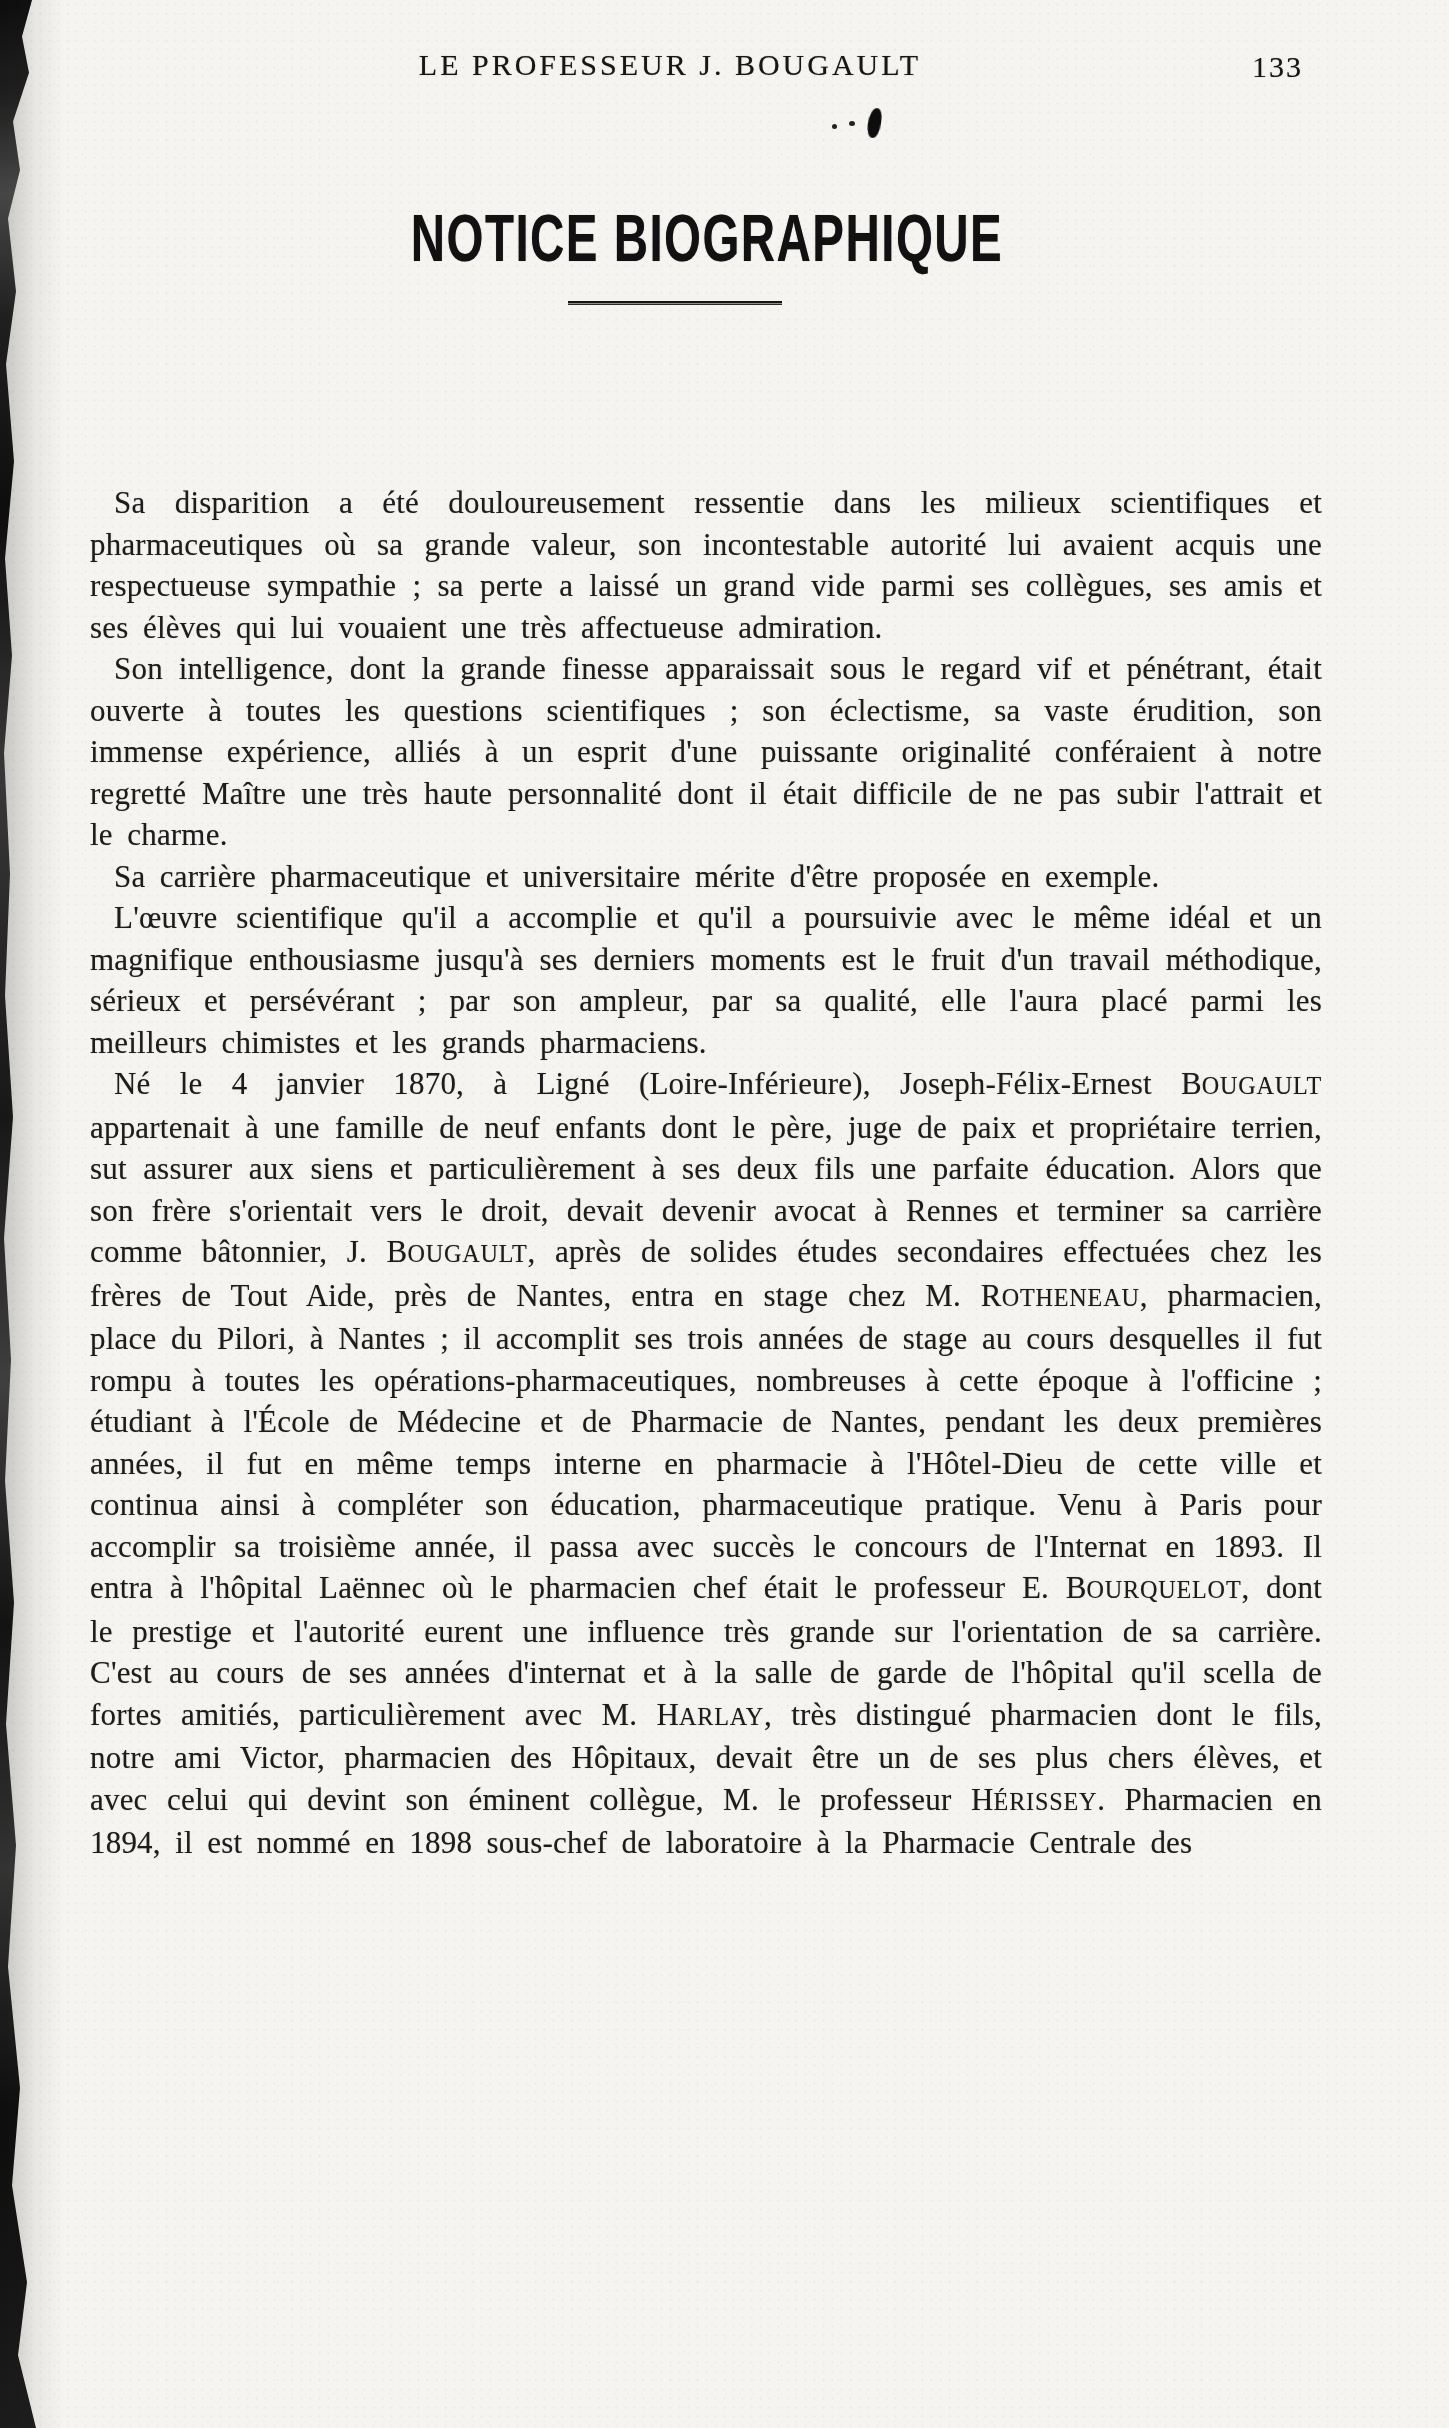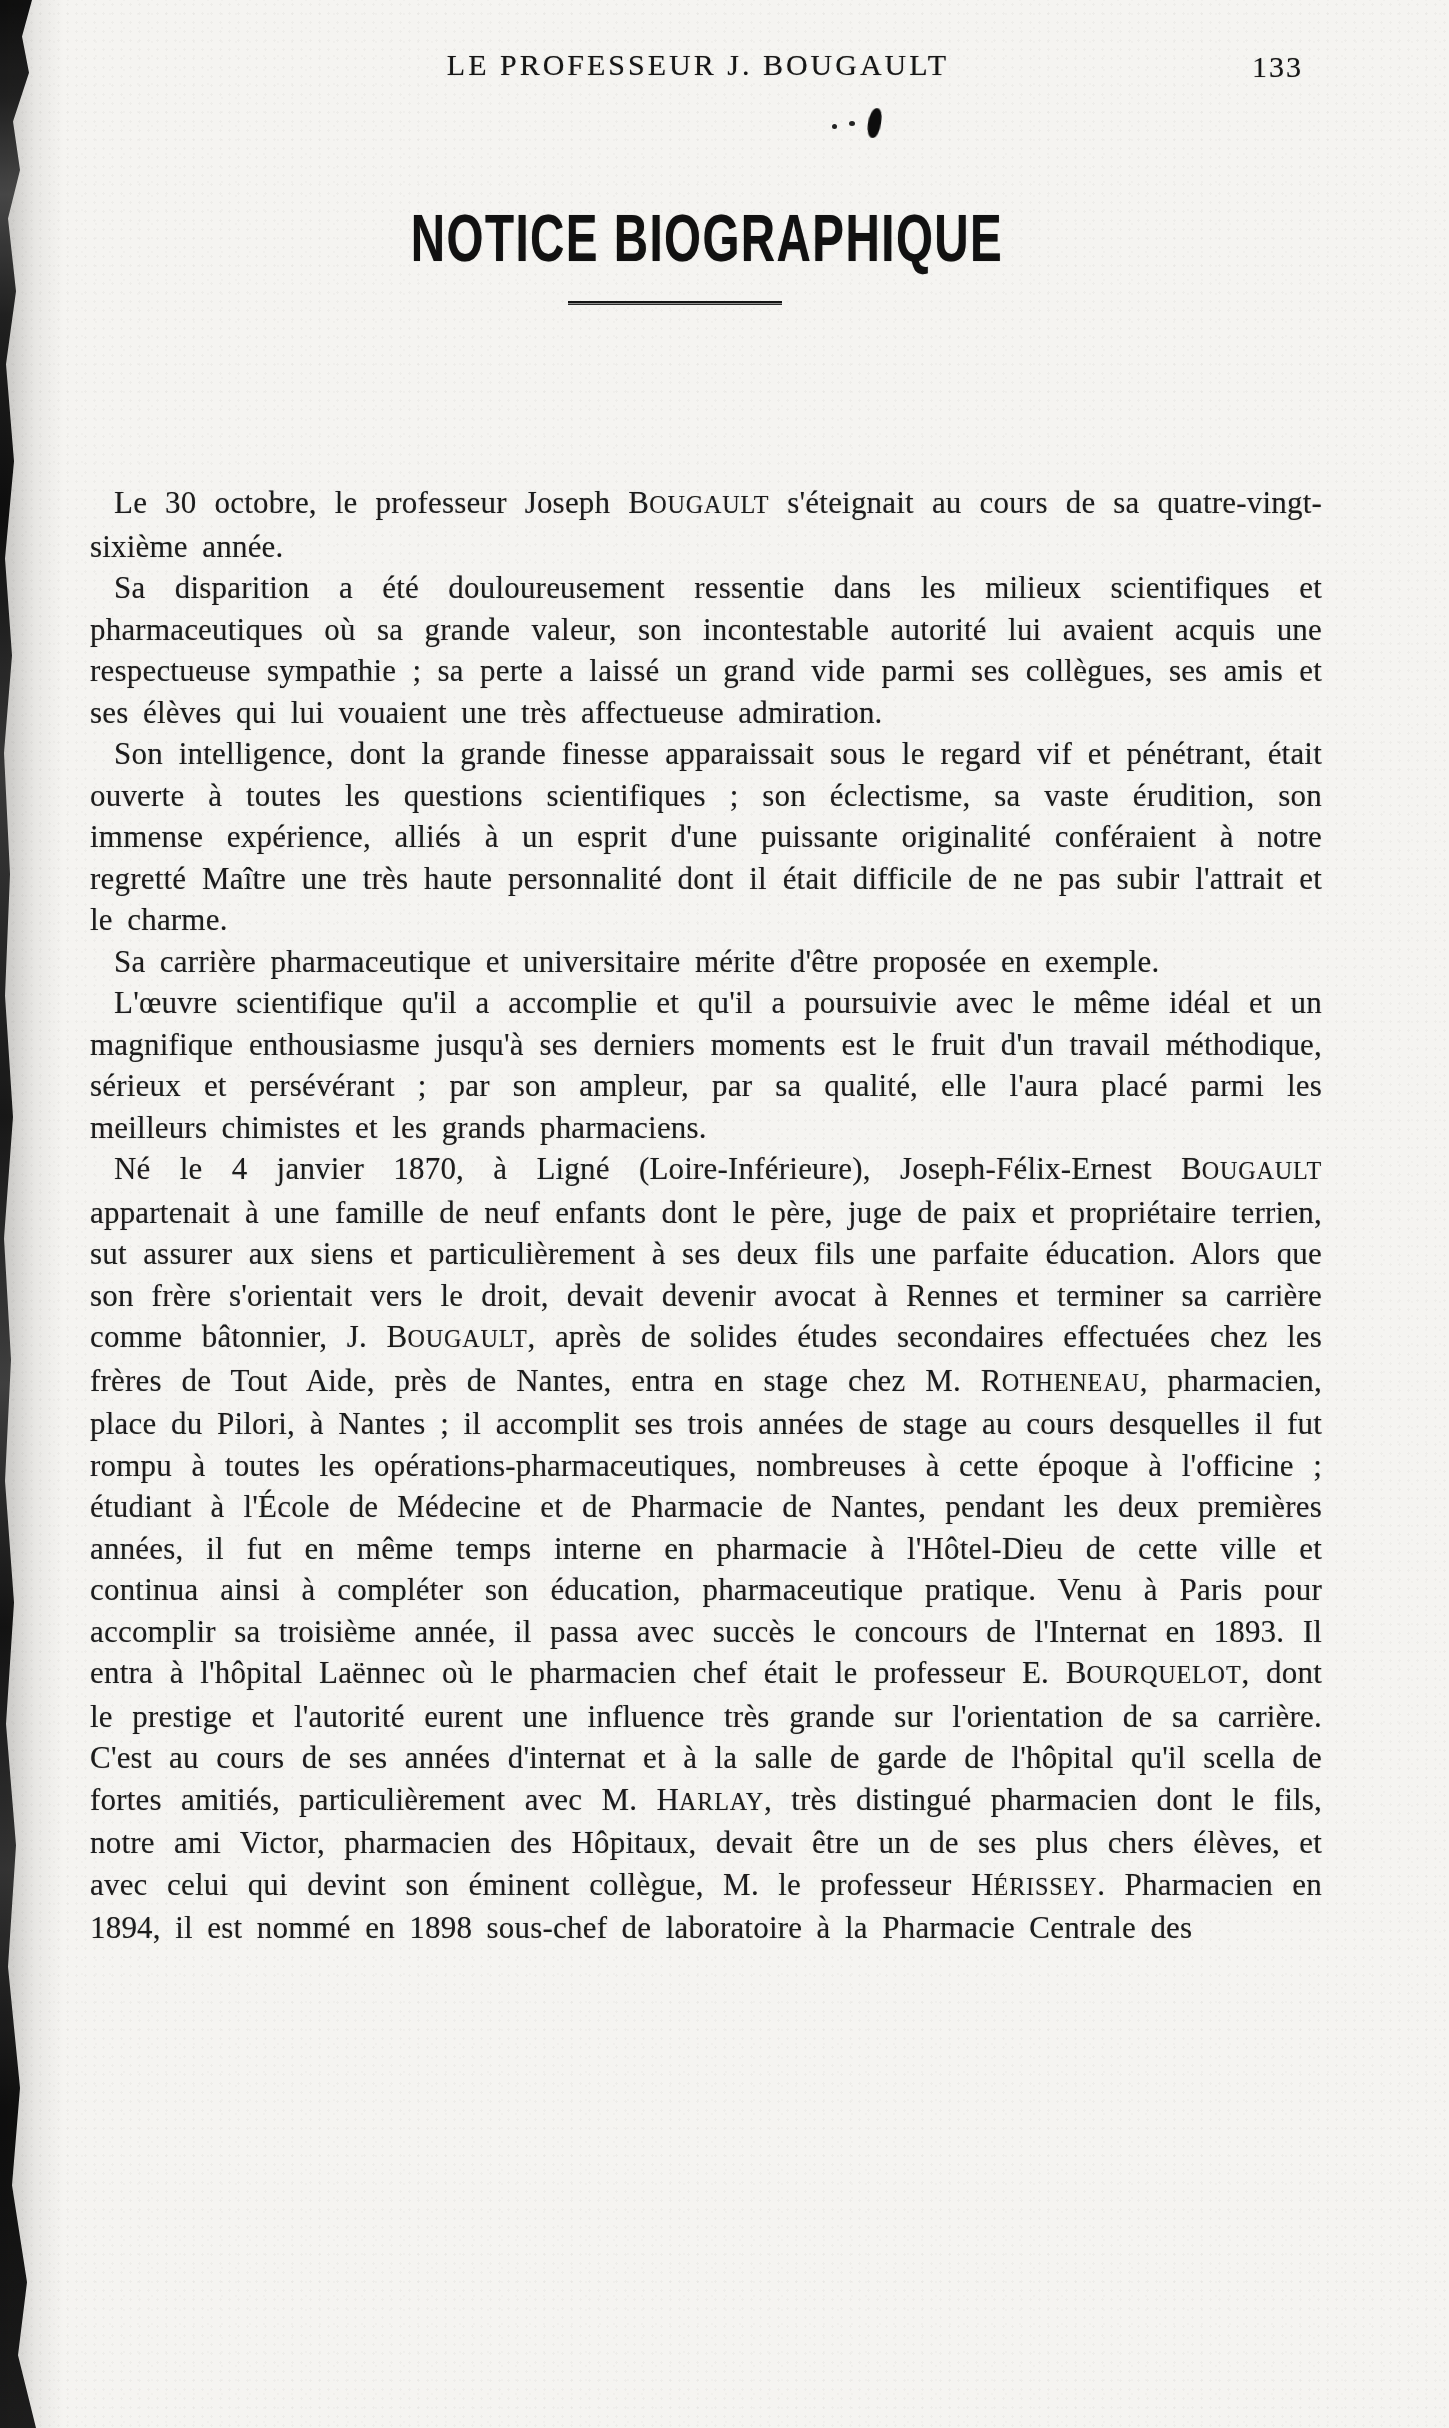--- a/index.html
+++ b/index.html
@@ -35,21 +35,20 @@
       16px 76%, 8px 81%, 20px 86%, 12px 90%, 27px 94%, 18px 97%, 36px 100%, 0 100%);
     filter: blur(0.6px);
     opacity: 0.93;
   }
   .running-header {
     position: absolute; top: 48px; left: 0; width: 1340px;
     text-align: center;
     font-size: 30px; letter-spacing: 3px; font-weight: 400;
     color: #161616;
     text-shadow: 0 0 1px rgba(0,0,0,0.45);
-    padding-left: 28px;
   }
   .page-number {
     position: absolute; top: 50px; left: 1252px;
     font-size: 30px; letter-spacing: 2px; color: #161616;
     text-shadow: 0 0 1px rgba(0,0,0,0.45);
   }
   
   .ink-blot {
     position: absolute; top: 108px; left: 868px;
     width: 13px; height: 30px; background: #0d0d0d;
@@ -125,20 +124,19 @@
 
   <div class="ink-dot-1"></div>
   <div class="ink-dot-2"></div>
   <div class="ink-blot"></div>
 
   <div class="notice-title">NOTICE BIOGRAPHIQUE</div>
   <div class="title-rule"></div>
 
 
   <div class="article-body">
-    <p>Le 30 octobre, le professeur Joseph B<span class="sc-tail">OUGAULT</span> s'éteignait au cours de sa quatre-vingt-sixième année.</p>
     <p>Sa disparition a été douloureusement ressentie dans les milieux scientifiques et pharmaceutiques où sa grande valeur, son incontestable autorité lui avaient acquis une respectueuse sympathie ; sa perte a laissé un grand vide parmi ses collègues, ses amis et ses élèves qui lui vouaient une très affectueuse admiration.</p>
     <p>Son intelligence, dont la grande finesse apparaissait sous le regard vif et pénétrant, était ouverte à toutes les questions scientifiques ; son éclectisme, sa vaste érudition, son immense expérience, alliés à un esprit d'une puissante originalité conféraient à notre regretté Maître une très haute personnalité dont il était difficile de ne pas subir l'attrait et le charme.</p>
     <p>Sa carrière pharmaceutique et universitaire mérite d'être proposée en exemple.</p>
     <p>L'œuvre scientifique qu'il a accomplie et qu'il a poursuivie avec le même idéal et un magnifique enthousiasme jusqu'à ses derniers moments est le fruit d'un travail méthodique, sérieux et persévérant ; par son ampleur, par sa qualité, elle l'aura placé parmi les meilleurs chimistes et les grands pharmaciens.</p>
     <p>Né le 4 janvier 1870, à Ligné (Loire-Inférieure), Joseph-Félix-Ernest B<span class="sc-tail">OUGAULT</span> appartenait à une famille de neuf enfants dont le père, juge de paix et propriétaire terrien, sut assurer aux siens et particulièrement à ses deux fils une parfaite éducation. Alors que son frère s'orientait vers le droit, devait devenir avocat à Rennes et terminer sa carrière comme bâtonnier, J. B<span class="sc-tail">OUGAULT</span>, après de solides études secondaires effectuées chez les frères de Tout Aide, près de Nantes, entra en stage chez M. R<span class="sc-tail">OTHENEAU</span>, pharmacien, place du Pilori, à Nantes ; il accomplit ses trois années de stage au cours desquelles il fut rompu à toutes les opérations-pharmaceutiques, nombreuses à cette époque à l'officine ; étudiant à l'École de Médecine et de Pharmacie de Nantes, pendant les deux premières années, il fut en même temps interne en pharmacie à l'Hôtel-Dieu de cette ville et continua ainsi à compléter son éducation, pharmaceutique pratique. Venu à Paris pour accomplir sa troisième année, il passa avec succès le concours de l'Internat en 1893. Il entra à l'hôpital Laënnec où le pharmacien chef était le professeur E. B<span class="sc-tail">OURQUELOT</span>, dont le prestige et l'autorité eurent une influence très grande sur l'orientation de sa carrière. C'est au cours de ses années d'internat et à la salle de garde de l'hôpital qu'il scella de fortes amitiés, particulièrement avec M. H<span class="sc-tail">ARLAY</span>, très distingué pharmacien dont le fils, notre ami Victor, pharmacien des Hôpitaux, devait être un de ses plus chers élèves, et avec celui qui devint son éminent collègue, M. le professeur H<span class="sc-tail">ÉRISSEY</span>. Pharmacien en 1894, il est nommé en 1898 sous-chef de laboratoire à la Pharmacie Centrale des</p>
   </div>
 </div>
 
 </body></html>

